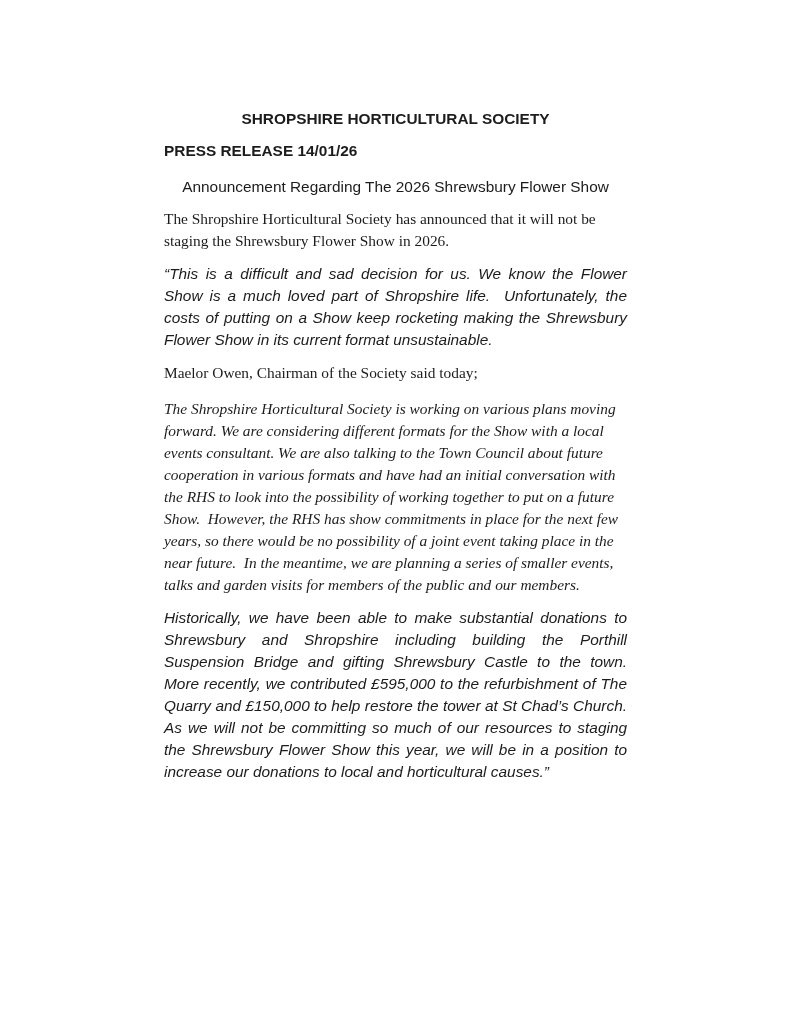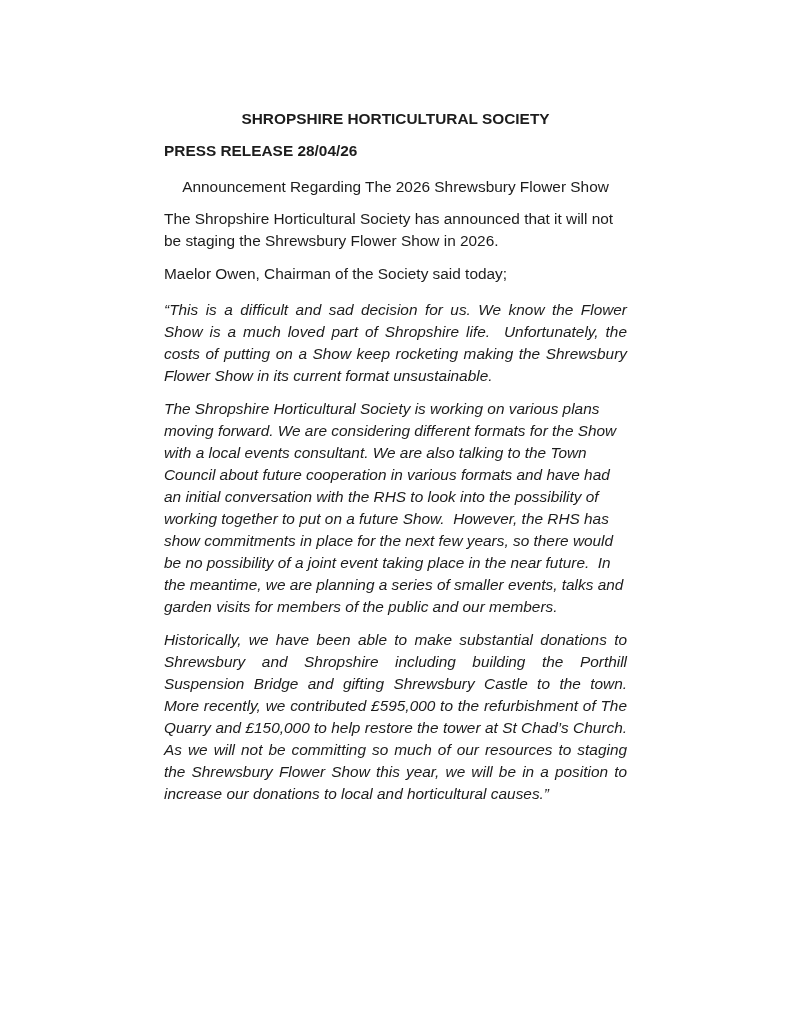--- a/index.html
+++ b/index.html
@@ -48,36 +48,37 @@
     margin-bottom: 14px;
   }
   .italic {
     font-style: italic;
   }
   .justify {
     text-align: justify;
   }
   .left {
     text-align: left;
+    font-family: Liberation Serif, serif;
   }
 </style>
 </head>
 <body>
 
 <div class="page">
 
   <div class="doc-title">SHROPSHIRE HORTICULTURAL SOCIETY</div>
 
-  <div class="press-release-line">PRESS RELEASE 28/04/26</div>
+  <div class="press-release-line">PRESS RELEASE 14/01/26</div>
 
   <div class="headline">Announcement Regarding The 2026 Shrewsbury Flower Show</div>
 
   <p class="para left">The Shropshire Horticultural Society has announced that it will not be staging the Shrewsbury Flower Show in 2026.</p>
 
+  <p class="para italic justify">“This is a difficult and sad decision for us. We know the Flower Show is a much loved part of Shropshire life.  Unfortunately, the costs of putting on a Show keep rocketing making the Shrewsbury Flower Show in its current format unsustainable.</p>
+
   <p class="para left attribution">Maelor Owen, Chairman of the Society said today;</p>
-
-  <p class="para italic justify">“This is a difficult and sad decision for us. We know the Flower Show is a much loved part of Shropshire life.  Unfortunately, the costs of putting on a Show keep rocketing making the Shrewsbury Flower Show in its current format unsustainable.</p>
 
   <p class="para italic left">The Shropshire Horticultural Society is working on various plans moving forward. We are considering different formats for the Show with a local events consultant. We are also talking to the Town Council about future cooperation in various formats and have had an initial conversation with the RHS to look into the possibility of working together to put on a future Show.  However, the RHS has show commitments in place for the next few years, so there would be no possibility of a joint event taking place in the near future.  In the meantime, we are planning a series of smaller events, talks and garden visits for members of the public and our members.</p>
 
   <p class="para italic justify">Historically, we have been able to make substantial donations to Shrewsbury and Shropshire including building the Porthill Suspension Bridge and gifting Shrewsbury Castle to the town.  More recently, we contributed £595,000 to the refurbishment of The Quarry and £150,000 to help restore the tower at St Chad’s Church.  As we will not be committing so much of our resources to staging the Shrewsbury Flower Show this year, we will be in a position to increase our donations to local and horticultural causes.”</p>
 
 </div>
 
 </body></html>

